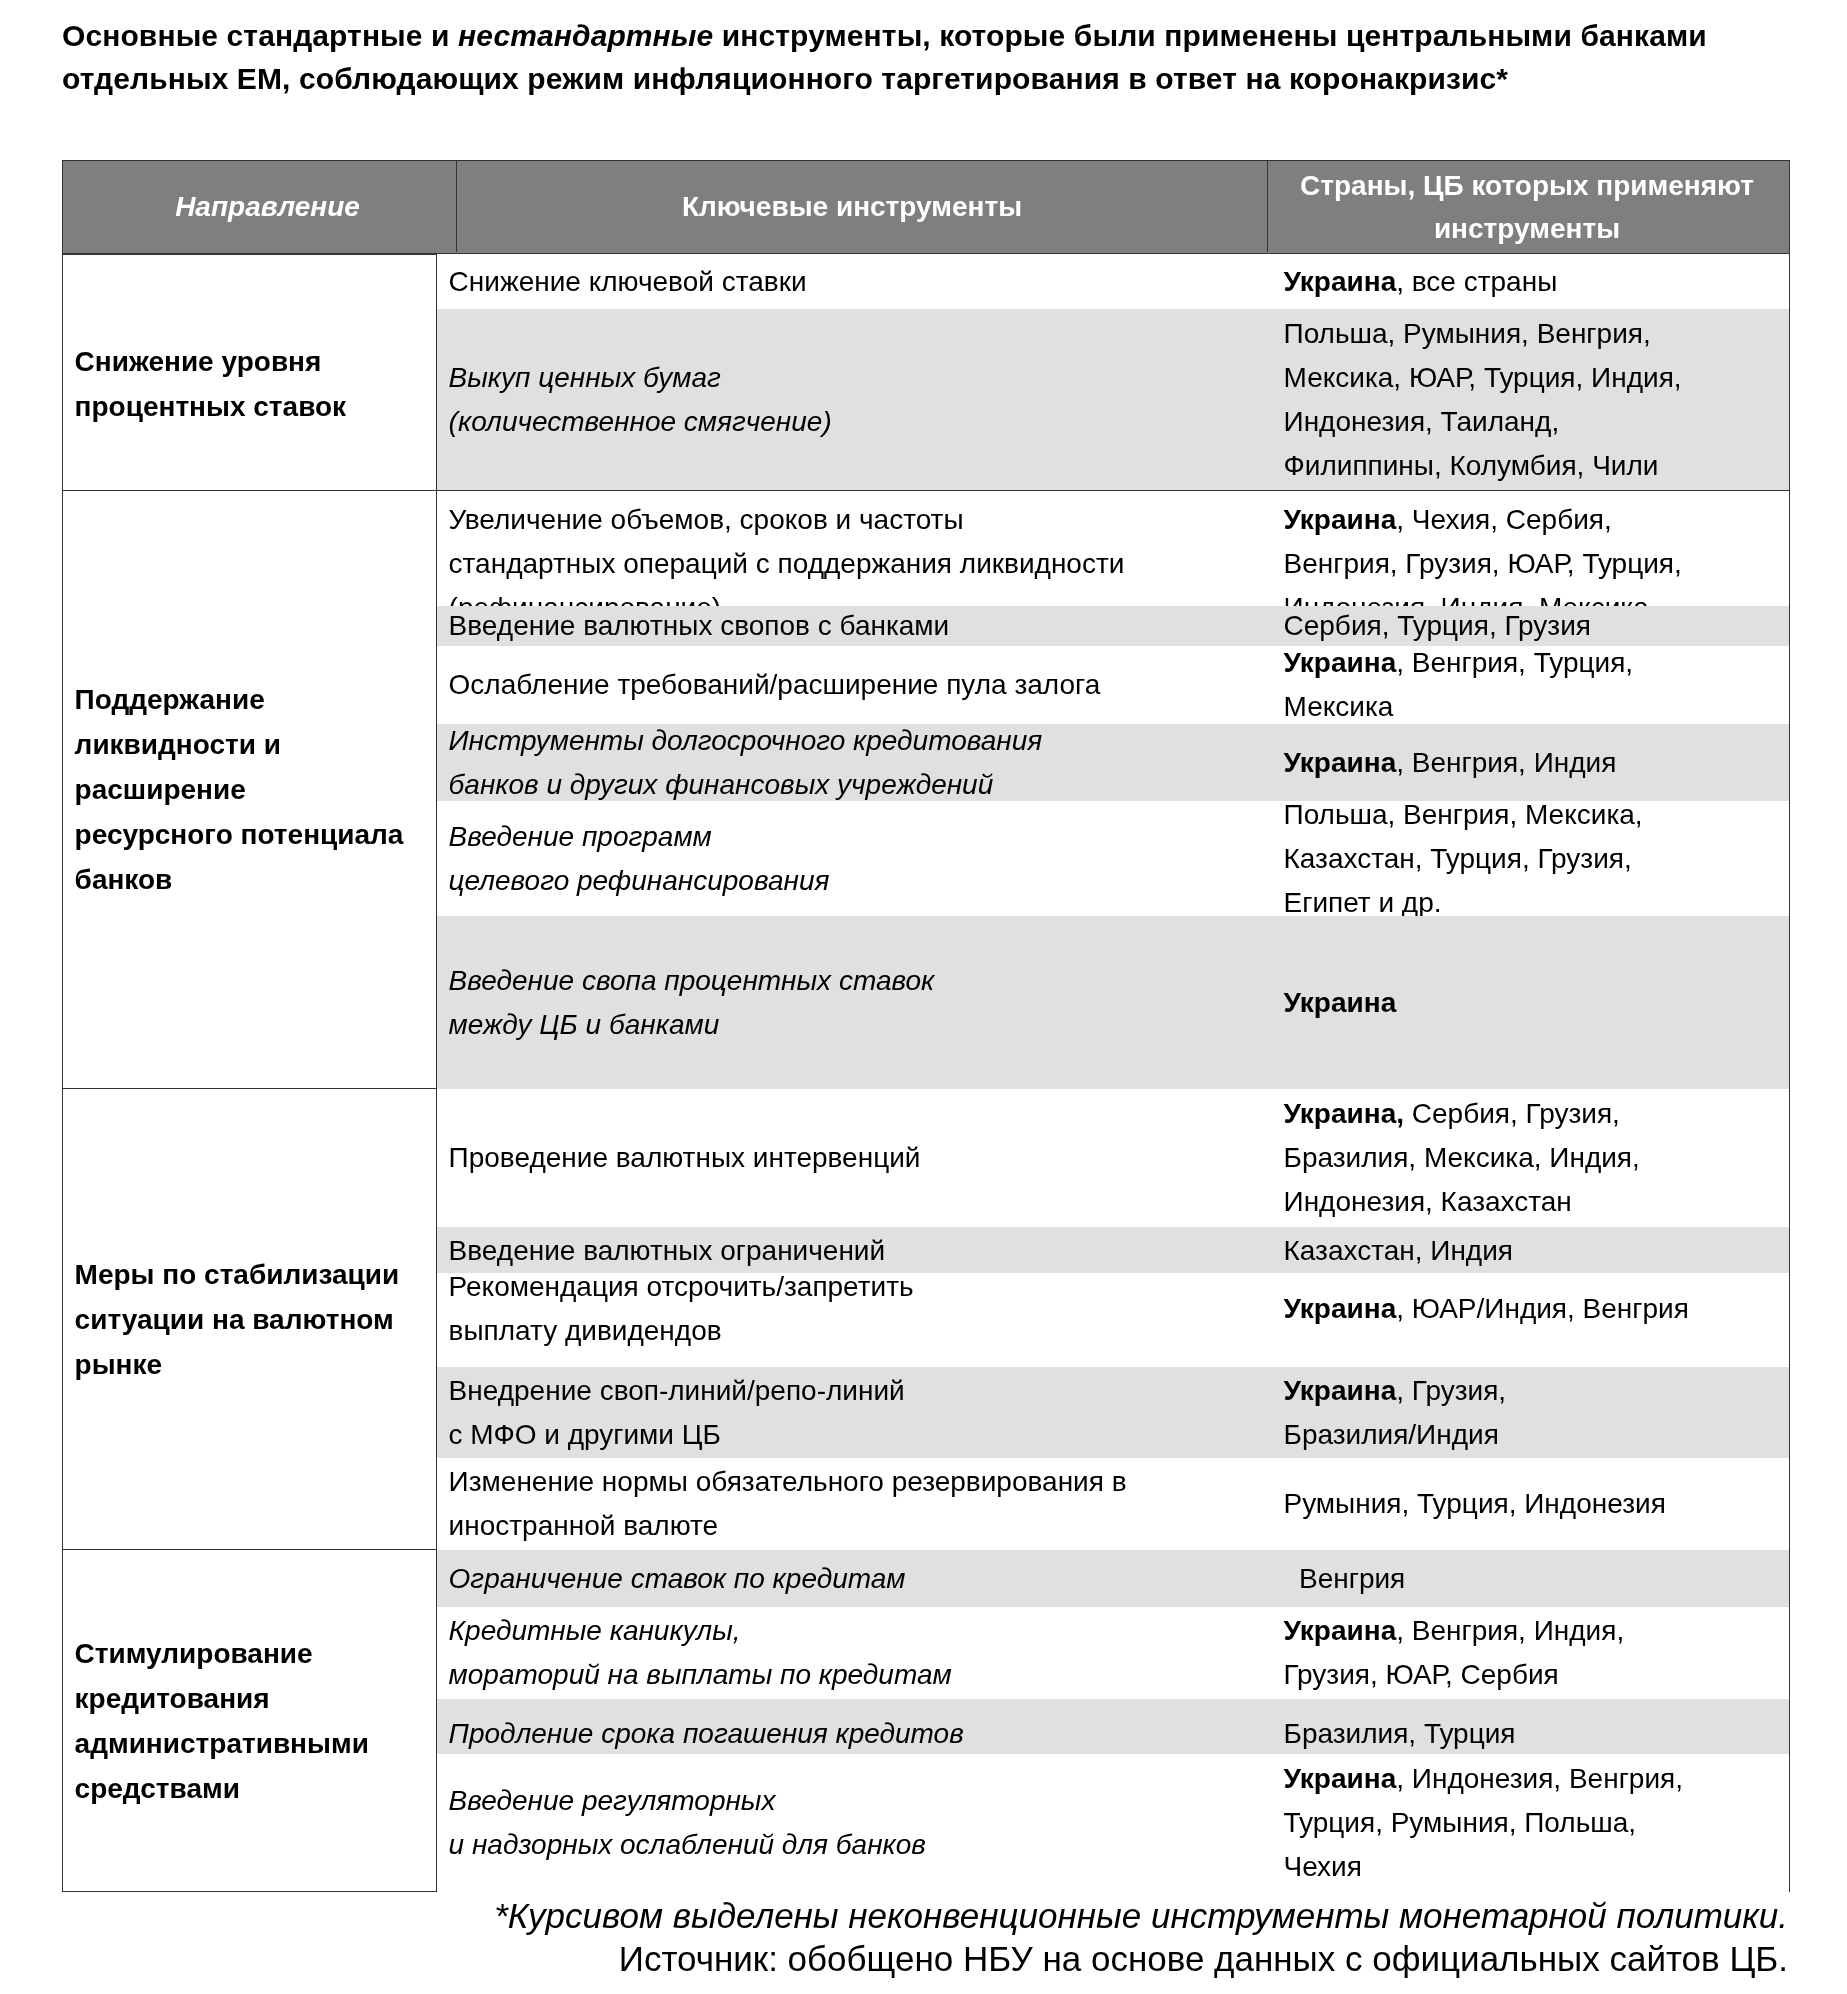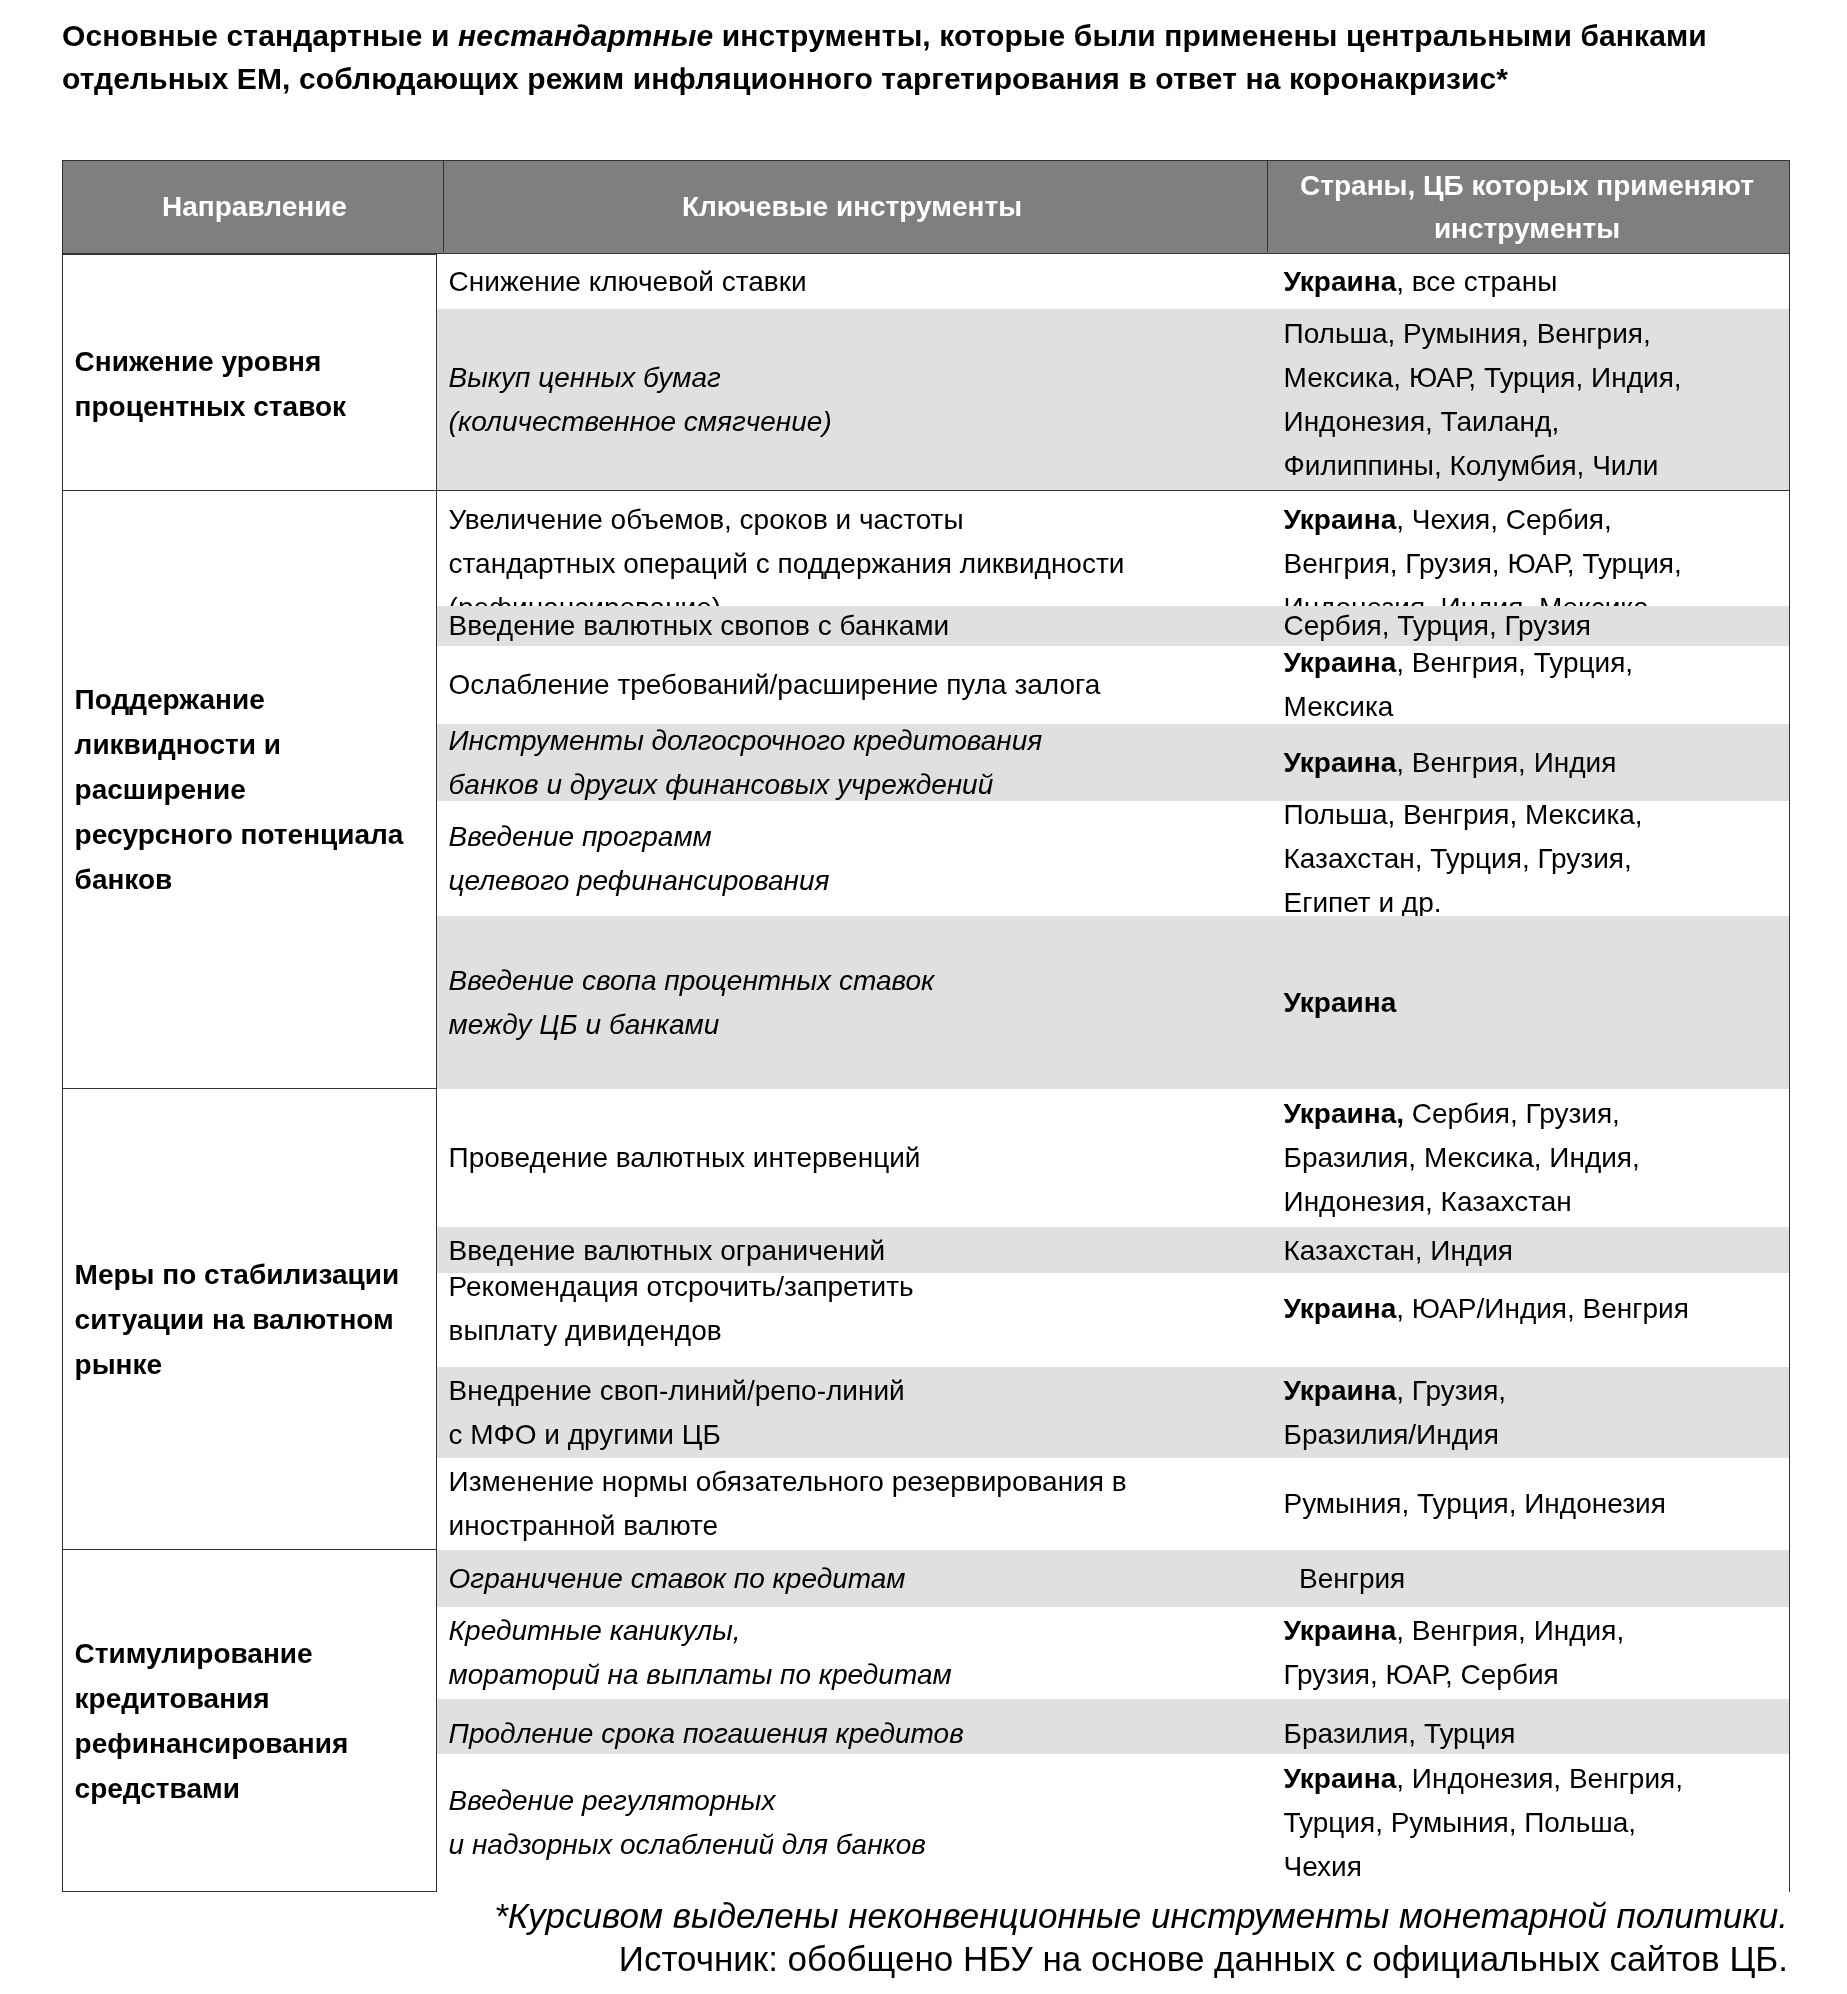--- a/index.html
+++ b/index.html
@@ -7,21 +7,21 @@
          font-family: "Liberation Sans", "DejaVu Sans", sans-serif; color: #000; }
   .title { position: absolute; left: 62px; top: 13.6px; width: 1737px;
            font-weight: bold; font-size: 30px; line-height: 43px; letter-spacing: 0.1px; }
   .title i { font-style: italic; }
   .table { position: absolute; left: 62px; top: 160px; width: 1728px; height: 1732px;
            border: 1.9px solid #333; box-sizing: border-box; }
   .thead { position: absolute; left: 0; top: 0; width: 100%; height: 94px; background: #7f7f7f;
            border-bottom: 2.9px solid #333; box-sizing: border-box; }
   .th { position: absolute; top: 0; height: 91px; display: flex; align-items: center; justify-content: center;
         text-align: center; color: #fff; font-weight: bold; font-size: 28px; line-height: 43px; box-sizing: border-box; }
-  .th1 { left: 3px; width: 378px; border-right: 1.9px solid #333; }
+  .th1 { left: 16px; width: 378px; border-right: 1.9px solid #333; font-style: italic; }
   .th2 { left: 374px; width: 831px; border-right: 1.9px solid #333; }
   .th3 { left: 1204px; width: 520px; }
   .section { position: absolute; left: 0; width: 100%; box-sizing: border-box; border-bottom: 1.9px solid #333; }
   .section:last-child { border-bottom: none; }
   .cat { position: absolute; left: 0; top: 0; bottom: 0; width: 374px; border-right: 1.9px solid #333; box-sizing: border-box;
          display: flex; align-items: center; padding-left: 11.6px; font-weight: bold; font-size: 28px; line-height: 45px; }
   .rows { position: absolute; left: 374px; right: 0; top: 0; bottom: 0; }
   .row { position: absolute; left: 0; right: 0; display: flex; align-items: center; }
   .row.g { background: #e0e0e0; }
   .row.w { background: #ffffff; }
@@ -188,21 +188,21 @@
               <span class="ln">иностранной валюте</span>
             </div>
             <div class="ctry">
               <span class="ln"><span>Румыния, Турция, Индонезия</span></span>
             </div>
           </div>
         </div>
       </div>
       <div class="section" style="top: 1389px; height: 342px;">
         <div class="cat">
-          <span style="max-width: 330px;">Стимулирование кредитования рефинансирования средствами</span>
+          <span style="max-width: 330px;">Стимулирование кредитования административными средствами</span>
         </div>
         <div class="rows">
           <div class="row g" style="top: 0px; height: 57px; gap: 39px;">
             <div class="instr it">
               <span class="ln">Ограничение ставок по кредитам</span>
             </div>
             <div class="ctry">
               <span class="ln"><span>Венгрия</span></span>
             </div>
           </div>

